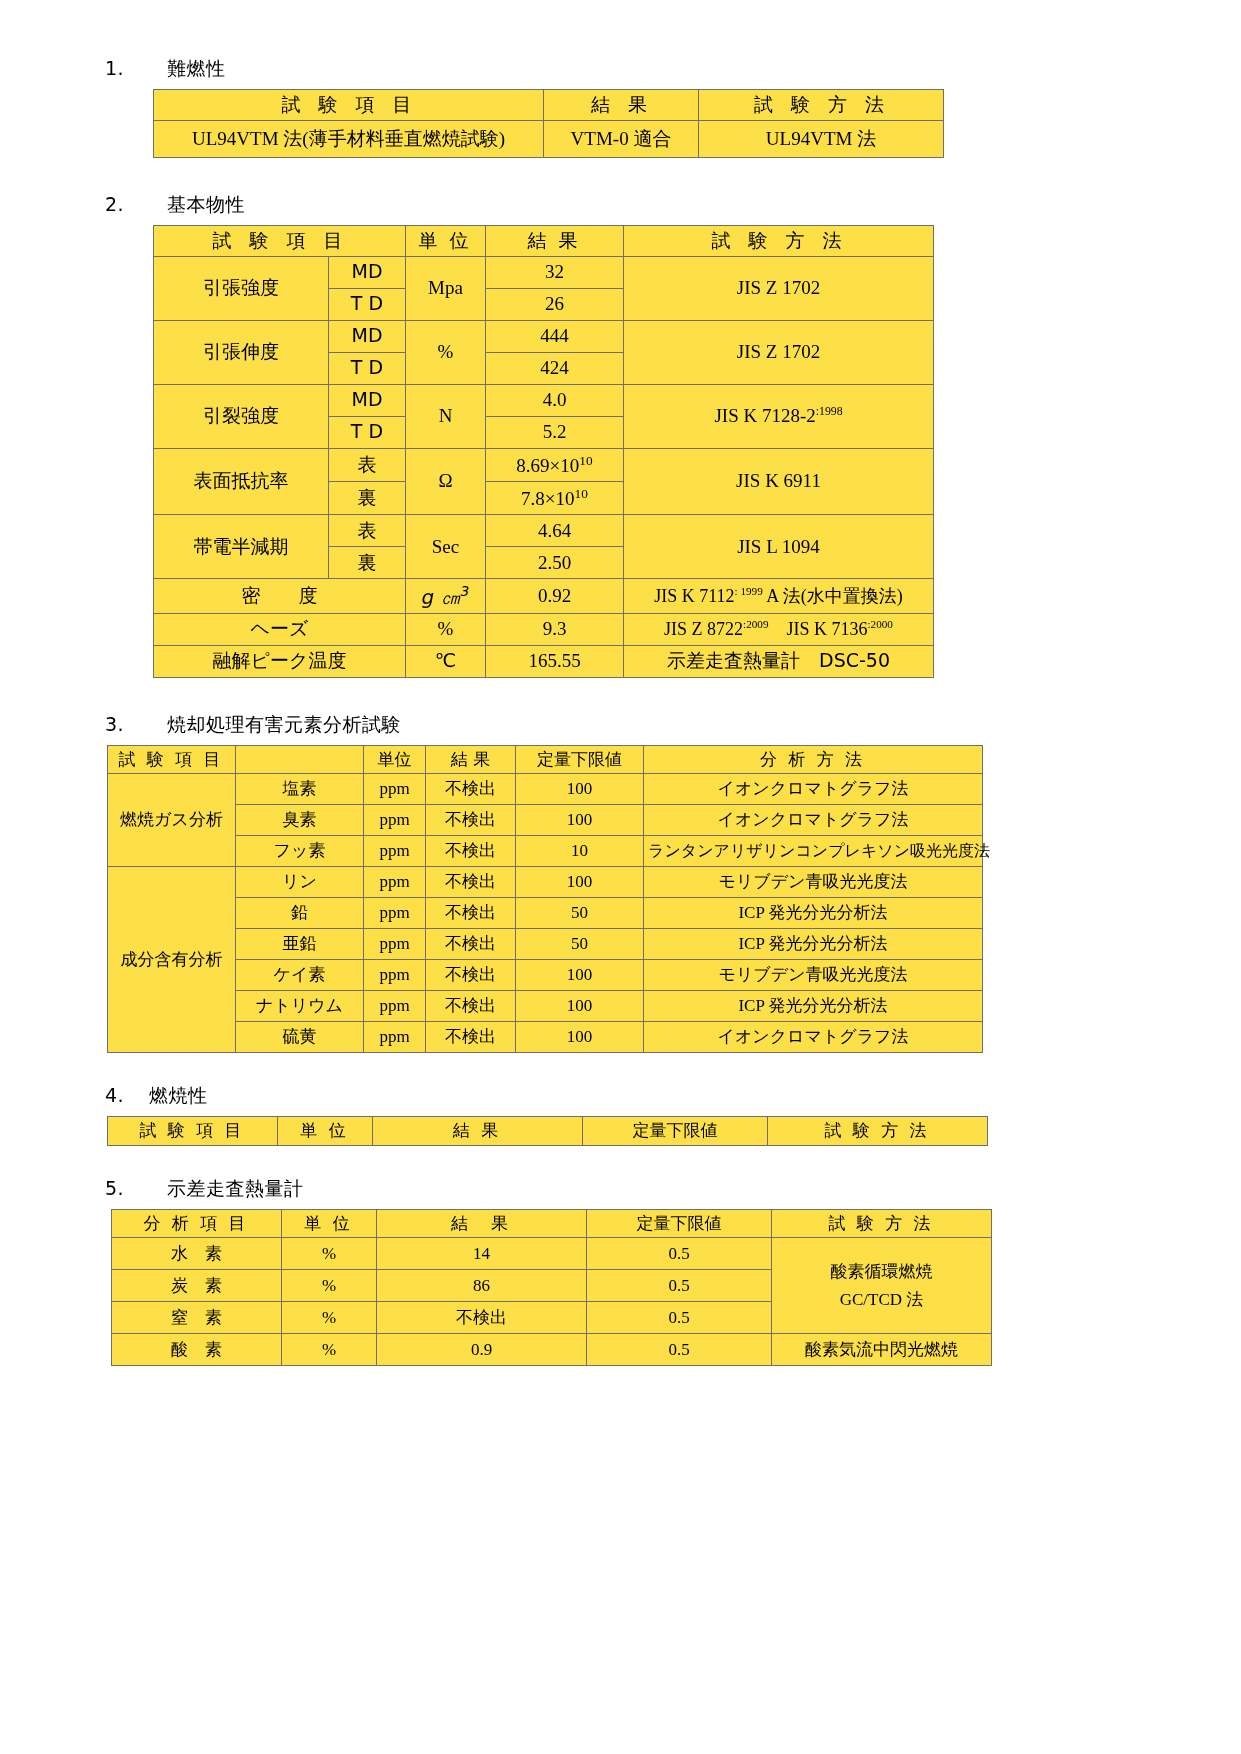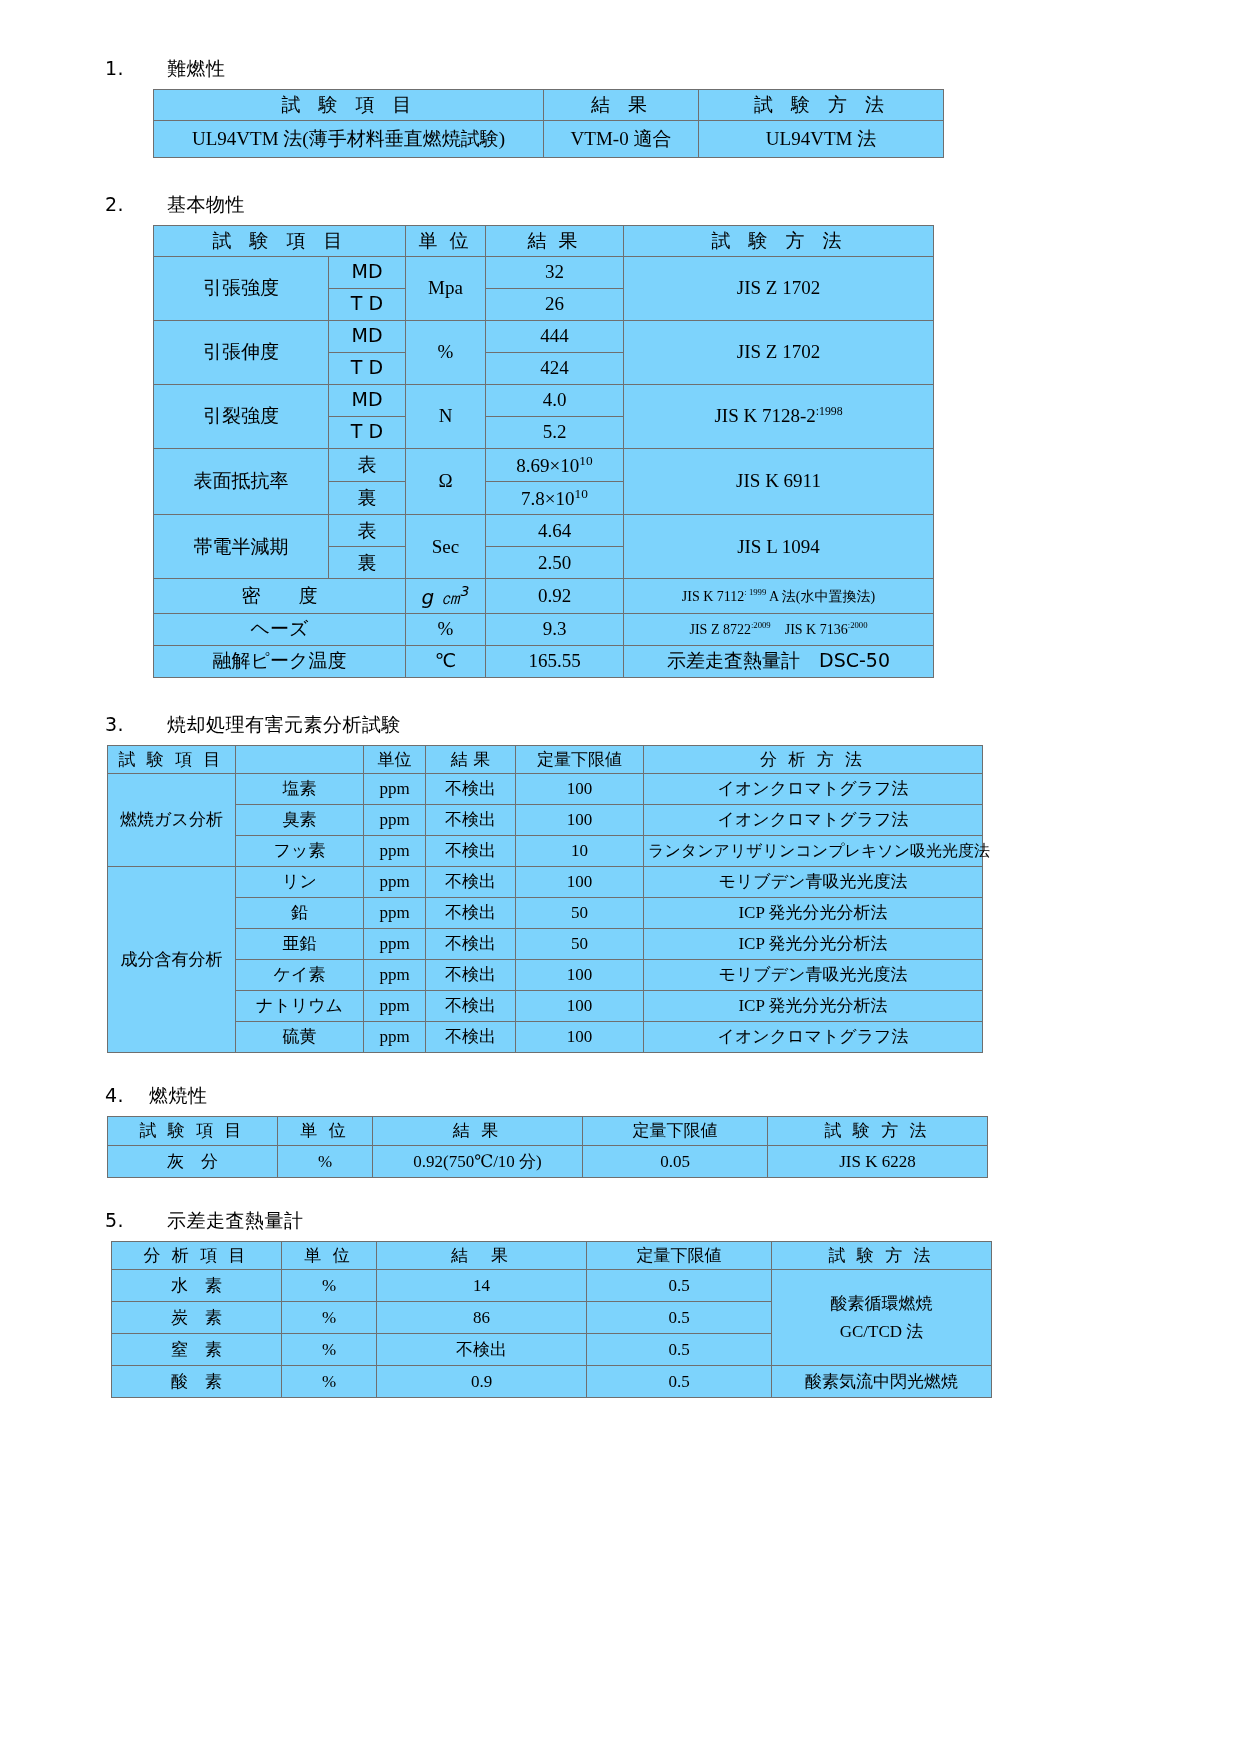--- a/index.html
+++ b/index.html
@@ -42,21 +42,21 @@
   .section-num.tight { width: 44px; flex: 0 0 44px; }
   .section-title { font-size: 19px; }
 
   .spacer-lg { height: 34px; }
   .spacer-md { height: 30px; }
 
   
   table.doc {
     border-collapse: collapse;
     table-layout: fixed;
-    background: #7dd3fc;
+    background: #fde047;
   }
   table.doc td, table.doc th {
     border: 1px solid #6f6f6f;
     padding: 0;
     text-align: center;
     vertical-align: middle;
     font-weight: normal;
     line-height: 1.15;
   }
   .cell {
@@ -76,21 +76,21 @@
   }
   .wide {
     letter-spacing: 6px;
     padding-left: 6px;
   }
   .wide3 {
     letter-spacing: 3px;
     padding-left: 3px;
   }
   .f17 { font-size: 17px; }
-  .f18 { font-size: 14px; }
+  .f18 { font-size: 18px; }
   .f19 { font-size: 19px; }
   .f15 { font-size: 20px; font-style: italic; }
   .f12 { font-size: 16px; }
   sup.yr {
     font-size: 0.62em;
     vertical-align: super;
     letter-spacing: 0;
   }
   sup.ex {
     font-size: 0.70em;
@@ -594,37 +594,20 @@
         <th>
             <span class="cell jp f17 wide3">結 果</span>
           </th>
         <th>
             <span class="cell jp f17">定量下限値</span>
           </th>
         <th>
             <span class="cell jp f17 wide3">試 験 方 法</span>
           </th>
       </tr>
-      <tr class="row-h-31">
-        <td>
-            <span class="cell jp f17">灰　分</span>
-          </td>
-        <td>
-            <span class="cell serif f17">%</span>
-          </td>
-        <td>
-            <span class="cell mixed f17">0.92(750℃/10 分)</span>
-          </td>
-        <td>
-            <span class="cell serif f17">0.05</span>
-          </td>
-        <td>
-            <span class="cell serif f17">JIS K 6228</span>
-          </td>
-      </tr>
     </tbody>
   </table>
 
   <div class="spacer-md"></div>
 
   <div class="section-head">
     <span class="section-num jp">5.</span>
     <span class="section-title jp">示差走査熱量計</span>
   </div>
 

